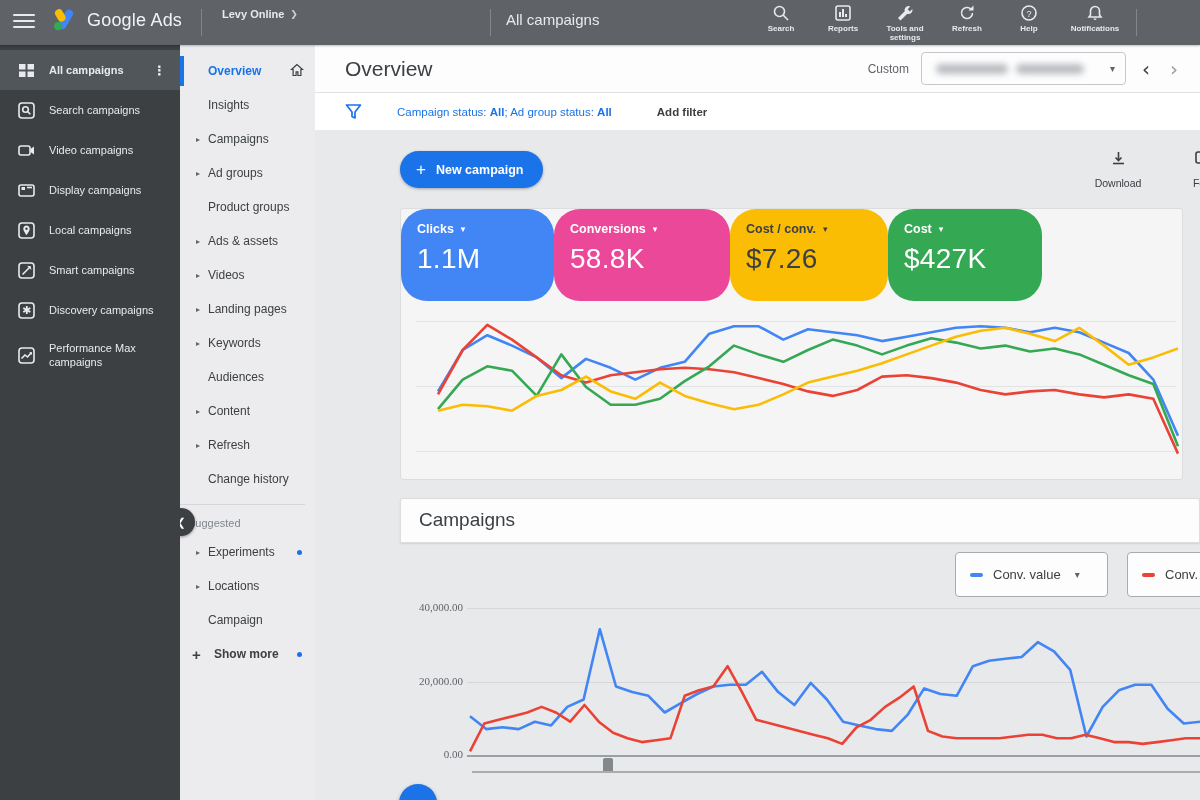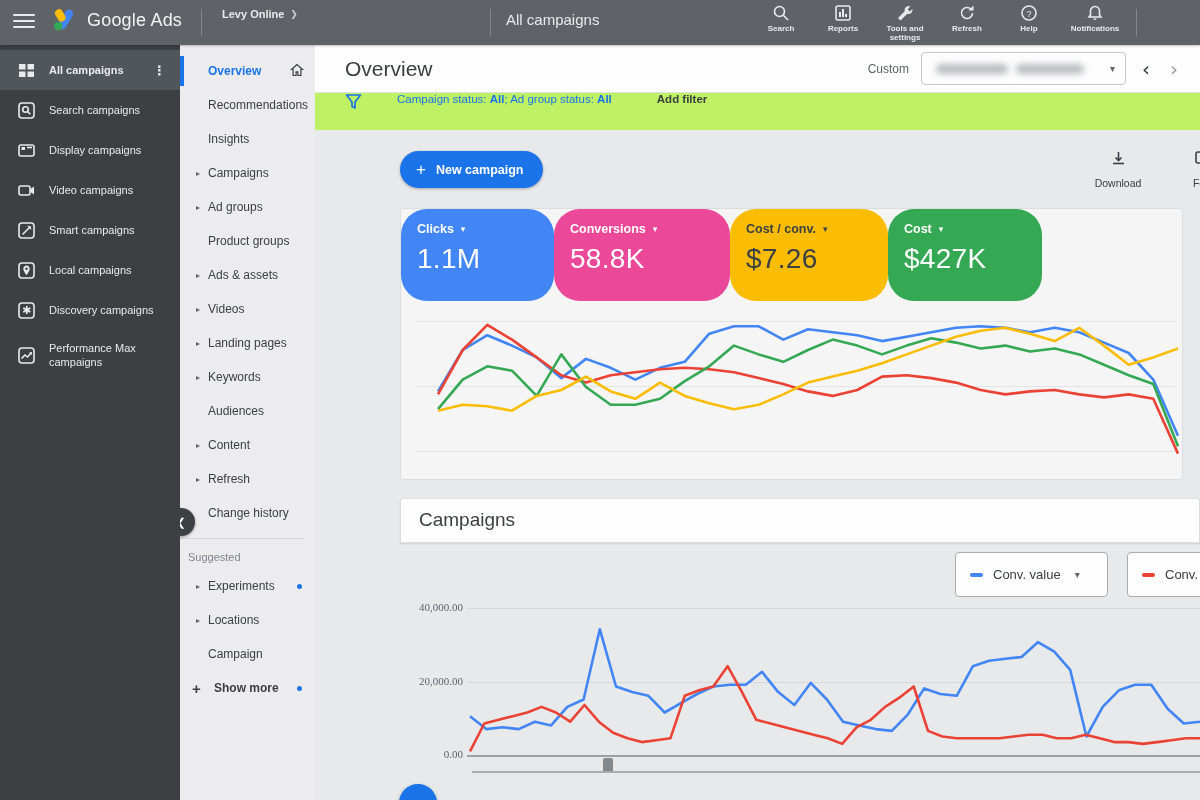--- a/index.html
+++ b/index.html
@@ -47,21 +47,21 @@
   .pagehead { position:relative; height:48px; background:#fdfdfe; border-bottom:1px solid #e2e3e5; }
   .ph-title { position:absolute; left:30px; top:12px; font-size:21px; color:#3c4043; }
   .ph-right { position:absolute; right:18px; top:7px; display:flex; align-items:center; gap:12px; }
   .custom-lbl { font-size:12px; color:#5f6368; }
   .datebox { position:relative; width:205px; height:33px; background:#fdfdfe; border:1px solid #c6c9cc; border-radius:4px; display:flex; align-items:center; padding:0 28px 0 14px; gap:8px; cursor:pointer; }
   .blurbar { height:10px; border-radius:5px; background:#b9bcbf; filter:blur(3px); }
   .datebox .caret { position:absolute; right:10px; color:#5f6368; font-size:10px; }
   .ph-chev { font-size:20px; color:#3c4043; padding:0 4px; cursor:pointer; font-family:"DejaVu Sans",sans-serif; }
   .ph-chev.dis { color:#9aa0a6; }
 
-  .filterbar { position:relative; height:37px; background:#bef264; box-shadow:0 1px 2px rgba(0,0,0,.12); display:flex; }
+  .filterbar { position:relative; height:37px; background:#ffffff; box-shadow:0 1px 2px rgba(0,0,0,.12); display:flex; align-items:center; }
   .funnel { margin-left:30px; }
   .filter-text { margin-left:35px; font-size:11.5px; color:#1a73e8; cursor:pointer; }
   .filter-text b { font-weight:bold; }
   .addfilter { margin-left:45px; font-size:11.5px; color:#3c4043; cursor:pointer;font-weight:bold; }
 
   .content { position:relative; height:670px; background:#e8e9eb; overflow:hidden; }
 
   .newcamp { position:absolute; left:85px; top:21px; height:37px; border-radius:19px; background:#1a73e8; color:#fff; border:none; display:flex; align-items:center; gap:10px; padding:0 20px 0 16px; font-size:12.5px; font-weight:bold; font-family:inherit; cursor:pointer; box-shadow:0 1px 3px rgba(0,0,0,.3); }
   .newcamp .plus { font-size:17px; font-weight:normal; }
   .dlstack { position:absolute; top:20px; display:flex; flex-direction:column; align-items:center; gap:10px; color:#3c4043; font-size:10.5px; cursor:pointer; }
@@ -189,55 +189,55 @@
           <rect class="st" x="1" y="1" width="15" height="15" rx="3"></rect>
           <circle class="st" cx="7.5" cy="7.5" r="2.8"></circle>
           <line class="st" x1="9.8" y1="9.8" x2="12.3" y2="12.3"></line>
         </svg>
     </span>
     <span class="s-lbl">Search campaigns</span>
   </div>
   <div class="side-item">
     <span class="side-ico">
       <svg viewBox="0 0 17 17">
+          <rect class="st" x="1" y="4" width="11" height="9" rx="2"></rect>
+          <polygon class="stf" points="12.5,7 16,4.5 16,12.5 12.5,10"></polygon>
+        </svg>
+    </span>
+    <span class="s-lbl">Video campaigns</span>
+  </div>
+  <div class="side-item">
+    <span class="side-ico">
+      <svg viewBox="0 0 17 17">
           <rect class="st" x="1" y="3" width="15" height="11" rx="2"></rect>
           <line class="st" x1="9" y1="5.5" x2="14" y2="5.5"></line>
           <rect class="stf" x="3.5" y="5" width="3.5" height="3"></rect>
         </svg>
     </span>
     <span class="s-lbl">Display campaigns</span>
   </div>
   <div class="side-item">
     <span class="side-ico">
       <svg viewBox="0 0 17 17">
-          <rect class="st" x="1" y="4" width="11" height="9" rx="2"></rect>
-          <polygon class="stf" points="12.5,7 16,4.5 16,12.5 12.5,10"></polygon>
-        </svg>
-    </span>
-    <span class="s-lbl">Video campaigns</span>
+          <rect class="st" x="1" y="1" width="15" height="15" rx="3"></rect>
+          <path class="stf" d="M8.5 3.5c-1.8 0-3.2 1.4-3.2 3.2 0 2.4 3.2 6.3 3.2 6.3s3.2-3.9 3.2-6.3c0-1.8-1.4-3.2-3.2-3.2z"></path>
+          <circle cx="8.5" cy="6.7" r="1.2" fill="#3c4043"></circle>
+        </svg>
+    </span>
+    <span class="s-lbl">Local campaigns</span>
   </div>
   <div class="side-item">
     <span class="side-ico">
       <svg viewBox="0 0 17 17">
           <rect class="st" x="1" y="1" width="15" height="15" rx="3"></rect>
           <line class="st" x1="4.5" y1="12.5" x2="12" y2="5"></line>
           <polygon class="stf" points="12.8,4.2 13.3,8 9,3.7"></polygon>
         </svg>
     </span>
     <span class="s-lbl">Smart campaigns</span>
-  </div>
-  <div class="side-item">
-    <span class="side-ico">
-      <svg viewBox="0 0 17 17">
-          <rect class="st" x="1" y="1" width="15" height="15" rx="3"></rect>
-          <path class="stf" d="M8.5 3.5c-1.8 0-3.2 1.4-3.2 3.2 0 2.4 3.2 6.3 3.2 6.3s3.2-3.9 3.2-6.3c0-1.8-1.4-3.2-3.2-3.2z"></path>
-          <circle cx="8.5" cy="6.7" r="1.2" fill="#3c4043"></circle>
-        </svg>
-    </span>
-    <span class="s-lbl">Local campaigns</span>
   </div>
   <div class="side-item">
     <span class="side-ico">
       <svg viewBox="0 0 17 17">
           <rect class="st" x="1" y="1" width="15" height="15" rx="3"></rect>
           <text x="8.5" y="12.2" text-anchor="middle" font-size="11" fill="#e8eaed" font-family="DejaVu Sans,sans-serif">✱</text>
         </svg>
     </span>
     <span class="s-lbl">Discovery campaigns</span>
   </div>
@@ -256,23 +256,20 @@
 <div class="subnav">
   <div class="sn-item sel">
     <span class="indicator"></span>
     <span>Overview</span>
     <span class="home">
       <svg width="14" height="14" viewBox="0 0 14 14">
           <path d="M7 1.5 1.5 6.5h1.6v6h3v-3.6h1.8v3.6h3v-6h1.6z" fill="none" stroke="#3c4043" stroke-width="1.2"></path>
         </svg>
     </span>
   </div>
-  <div class="sn-item">
-      <span>Recommendations</span>
-    </div>
   <div class="sn-item">
       <span>Insights</span>
     </div>
   <div class="sn-item">
       <span class="arr">▸</span>
       <span>Campaigns</span>
     </div>
   <div class="sn-item">
       <span class="arr">▸</span>
       <span>Ad groups</span>

